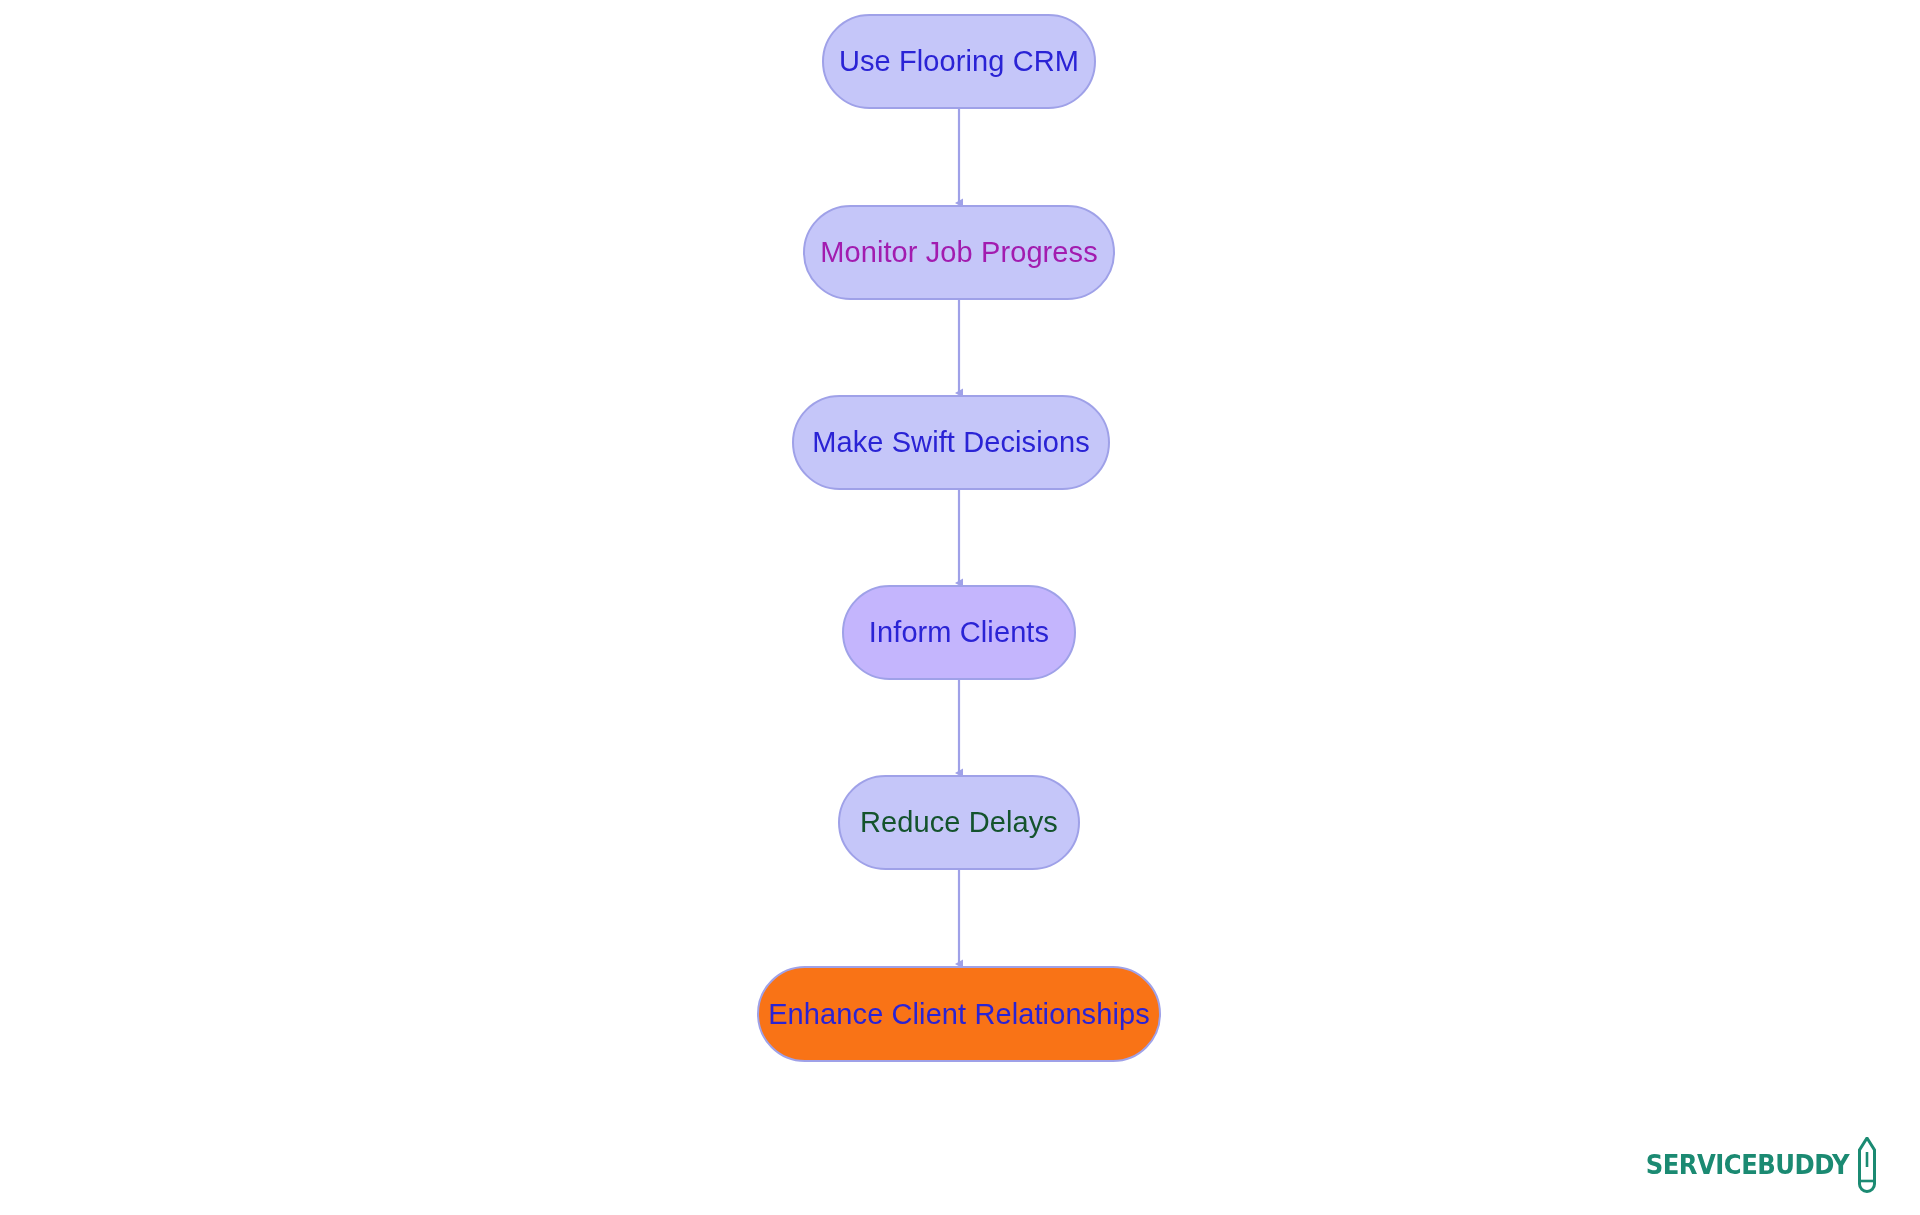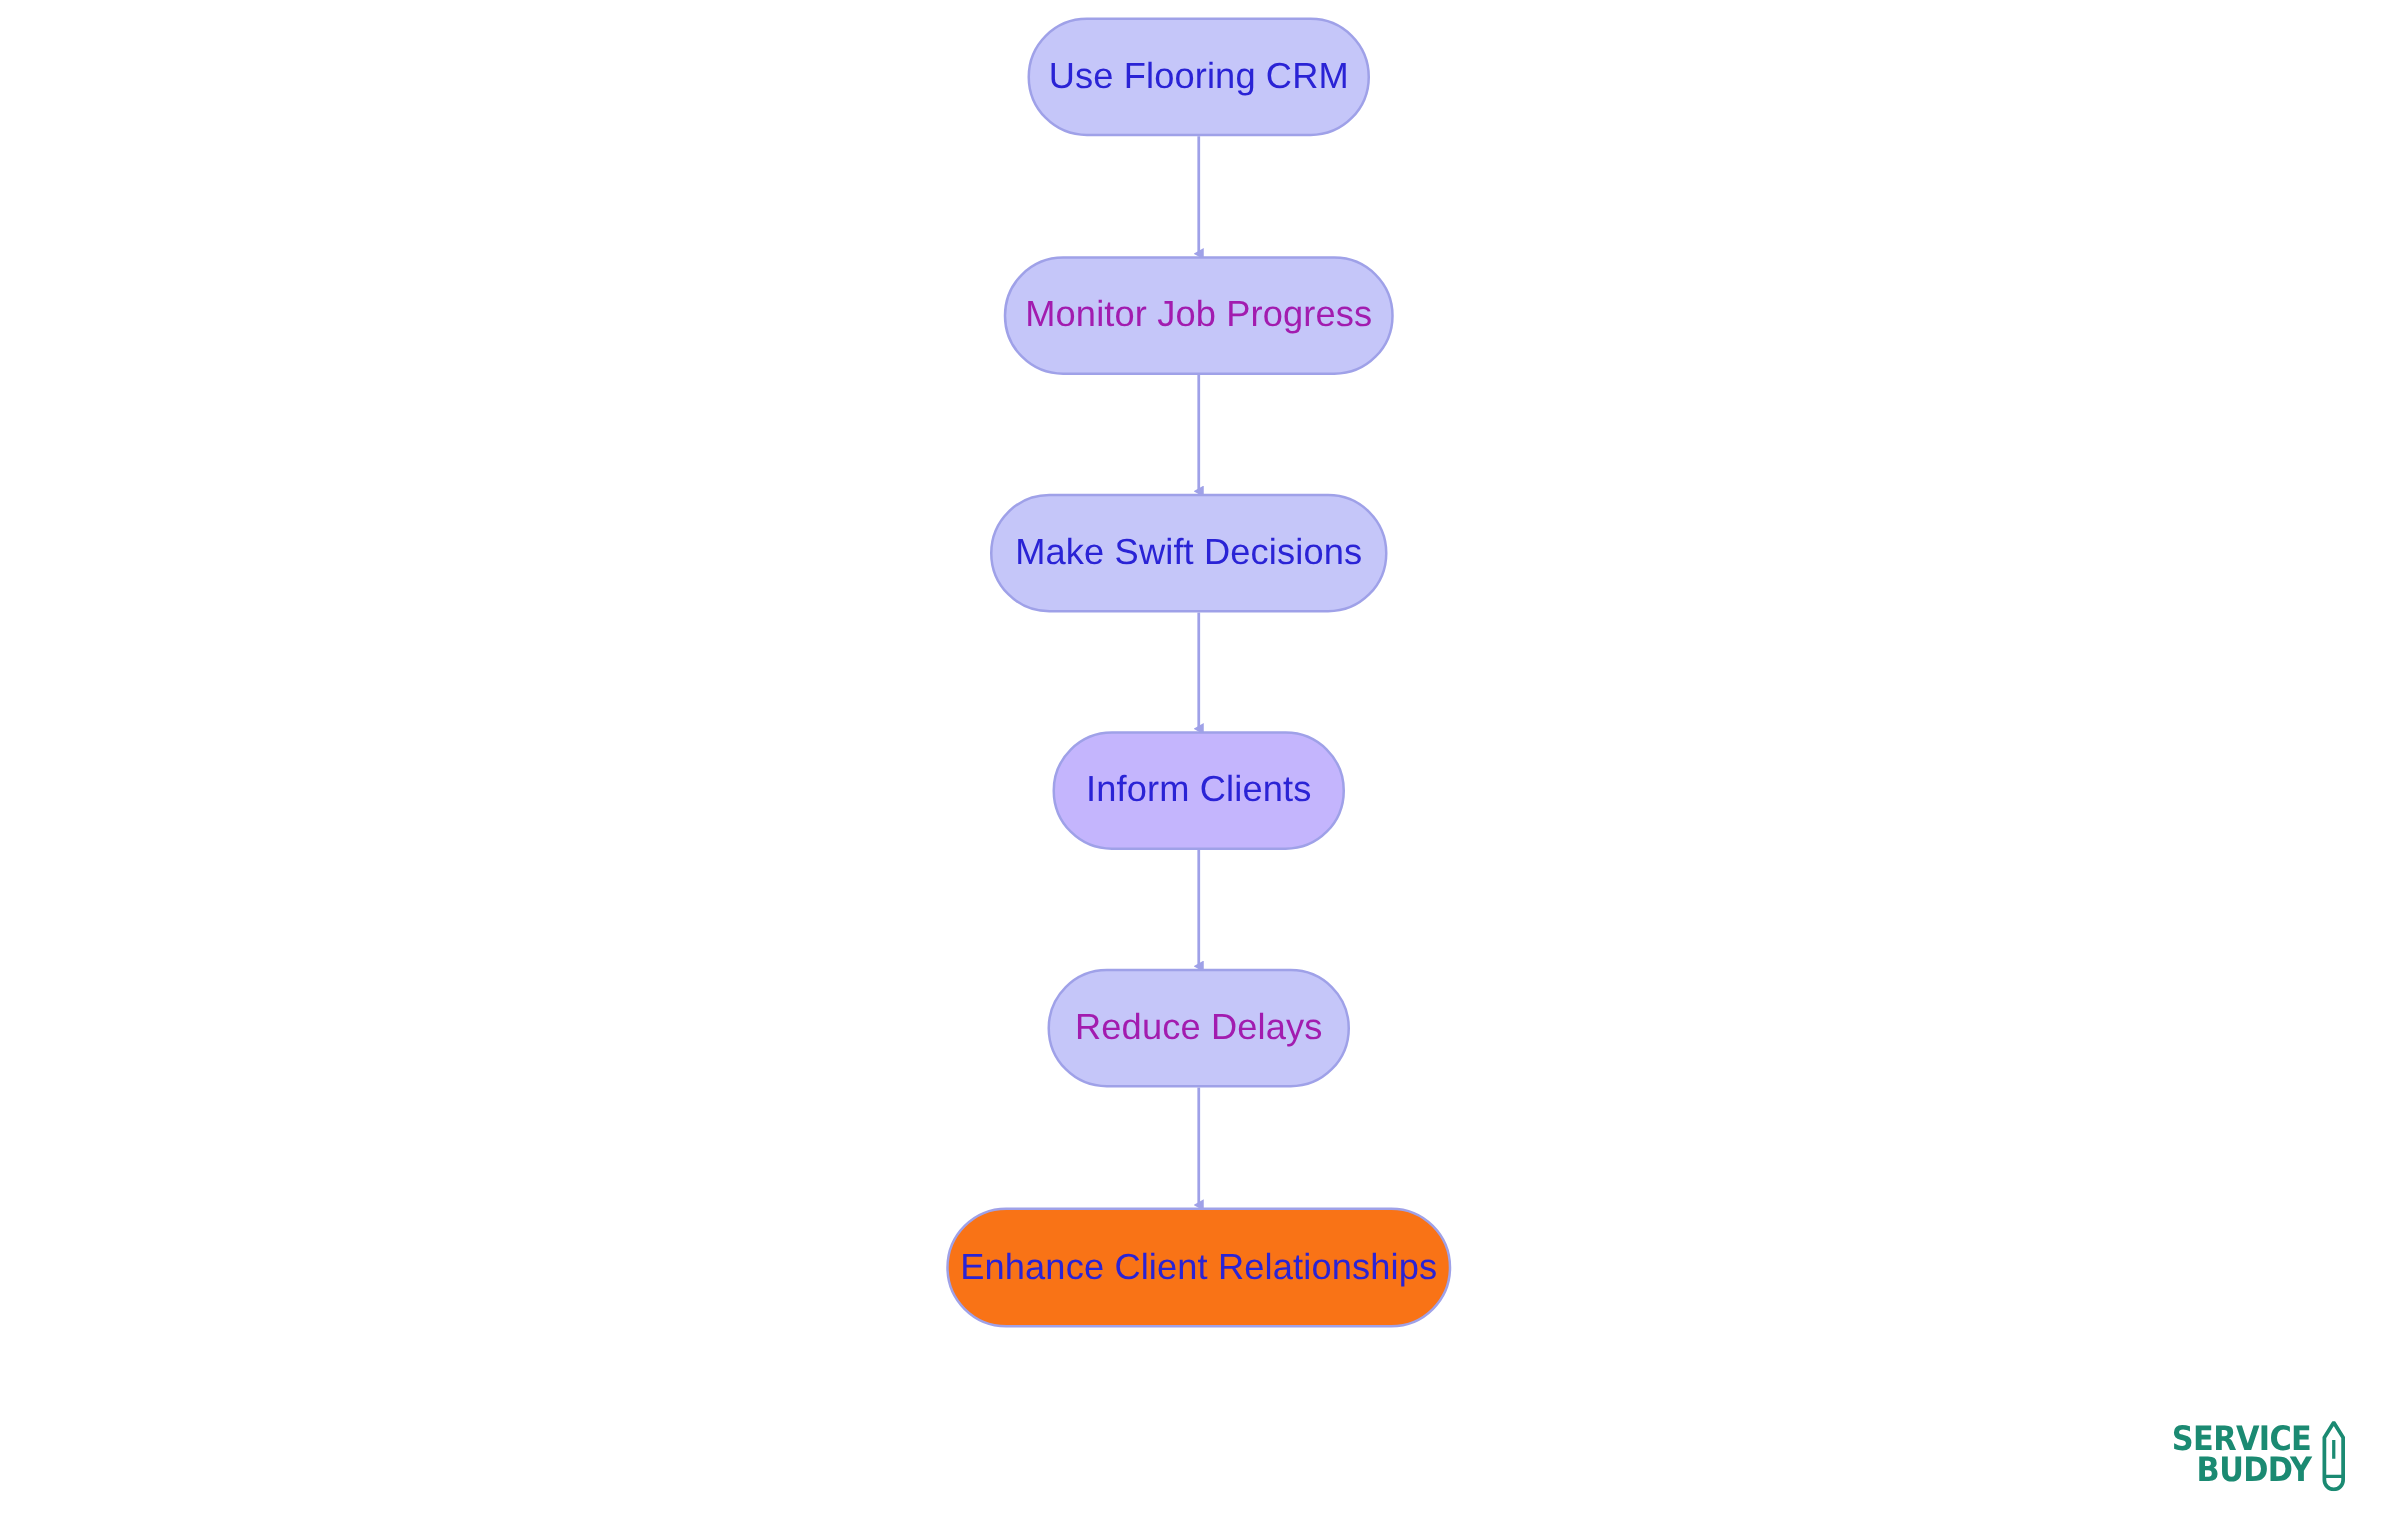--- a/index.html
+++ b/index.html
@@ -60,21 +60,21 @@
   .brand-logo {
     position: absolute;
     right: 22px;
     bottom: 22px;
     display: flex;
     align-items: center;
     gap: 7px;
   }
   .brand-wordmark {
     display: flex;
-    flex-direction: column;
+    flex-direction: row;
     align-items: flex-end;
     line-height: 0.92;
   }
   .brand-line {
     color: #1b8a72;
     font-family: "DejaVu Sans", sans-serif;
     font-weight: bold;
     font-size: 27px;
     letter-spacing: -0.5px;
     font-stretch: condensed;
@@ -110,21 +110,21 @@
       <div class="node" style="left: 959px; top: 205px; width: 312px; height: 95px; background: rgb(197, 198, 249); border-color: rgb(159, 161, 232);">
         <span class="node-label" style="color: #a21caf; text-align: right;">Monitor Job Progress</span>
       </div>
       <div class="node" style="left: 951px; top: 395px; width: 318px; height: 95px; background: rgb(197, 198, 249); border-color: rgb(159, 161, 232);">
         <span class="node-label" style="color: rgb(42, 35, 213);">Make Swift Decisions</span>
       </div>
       <div class="node" style="left: 959px; top: 585px; width: 234px; height: 95px; background: #c4b5fd; border-color: rgb(159, 161, 232);">
         <span class="node-label" style="color: rgb(42, 35, 213);">Inform Clients</span>
       </div>
       <div class="node" style="left: 959px; top: 775px; width: 242px; height: 95px; background: rgb(197, 198, 249); border-color: rgb(159, 161, 232);">
-        <span class="node-label" style="color: #a21caf;">Reduce Delays</span>
+        <span class="node-label" style="color: #14532d;">Reduce Delays</span>
       </div>
       <div class="node" style="left: 959px; top: 966px; width: 404px; height: 96px; background: #f97316; border-color: rgb(159, 161, 232);">
         <span class="node-label" style="color: rgb(42, 35, 213);">Enhance Client Relationships</span>
       </div>
     </div>
 
   <div class="brand-logo">
     <div class="brand-wordmark">
       <span class="brand-line">SERVICE</span>
       <span class="brand-line">BUDDY</span>

